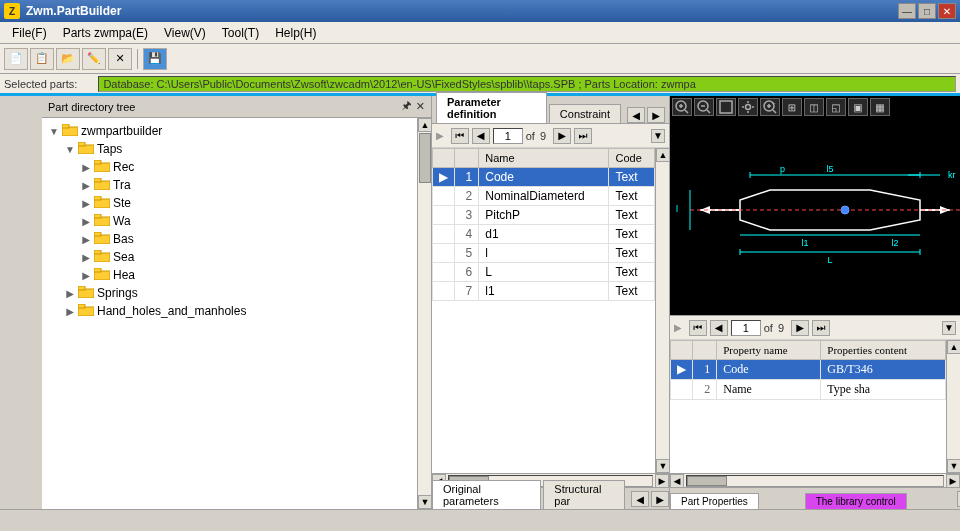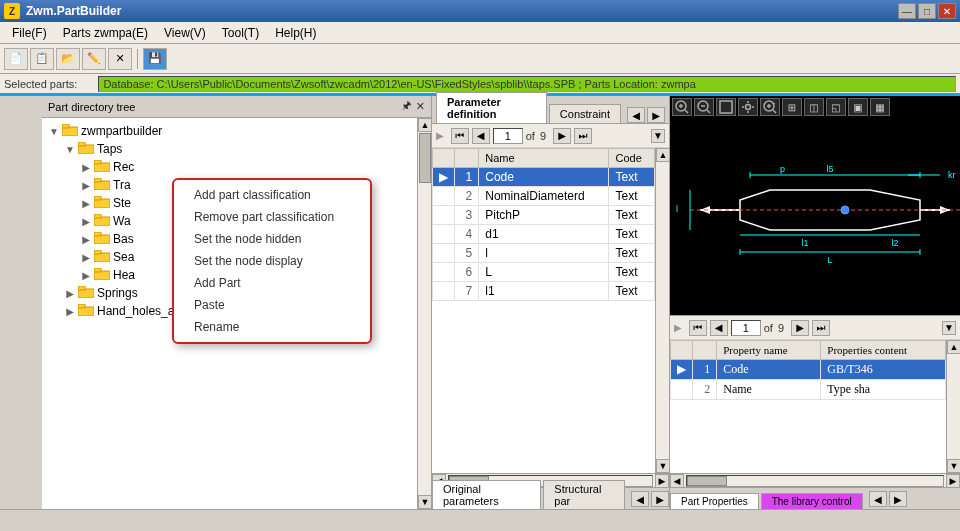--- a/index.html
+++ b/index.html
@@ -260,20 +260,21 @@
       font-weight: normal;
     }
     .props-table td { border: 1px solid #e0e0e0; padding: 2px 6px; font-size: 12px; }
     .props-table tr.selected td { background: #316ac5; color: white; }
     .props-bottom-tabs {
       height: 22px;
       background: #d4d0c8;
       border-top: 1px solid #a0a0a0;
       display: flex;
       align-items: flex-end;
+      gap: 44px;
     }
     .props-tab { padding: 2px 10px; background: #d946ef; border: 1px solid #a0a0a0; border-bottom: none; font-size: 10px; cursor: pointer; margin-right: 2px; white-space: nowrap; }
     .props-tab.active { background: white; }
 
     
     .h-scrollbar {
       height: 14px;
       background: #f0ece4;
       border-top: 1px solid #a0a0a0;
       display: flex;
@@ -473,29 +474,20 @@
             <span class="tree-expand">▶</span>
             <span style="margin-right:3px;">
               <svg width="16" height="12" viewBox="0 0 16 12">
                 <rect x="0" y="3" width="16" height="9" fill="#ffcc33" stroke="#cc9900" stroke-width="1"></rect>
                 <rect x="0" y="0" width="7" height="4" fill="#ffcc33" stroke="#cc9900" stroke-width="1"></rect>
               </svg>
             </span>
             <span class="tree-label">Hand_holes_and_manholes</span>
           </div>
 
-          <div class="context-menu">
-            <div class="context-menu-item">Add part classification</div>
-            <div class="context-menu-item">Remove part classification</div>
-            <div class="context-menu-item">Set the node hidden</div>
-            <div class="context-menu-item">Set the node display</div>
-            <div class="context-menu-item">Add Part</div>
-            <div class="context-menu-item">Paste</div>
-            <div class="context-menu-item">Rename</div>
-          </div>
 
         </div>
       </div>
 
       <div class="v-scrollbar">
         <div class="v-scroll-btn">▲</div>
         <div class="v-scroll-track">
           <div class="v-scroll-thumb"></div>
         </div>
         <div class="v-scroll-btn">▼</div>

